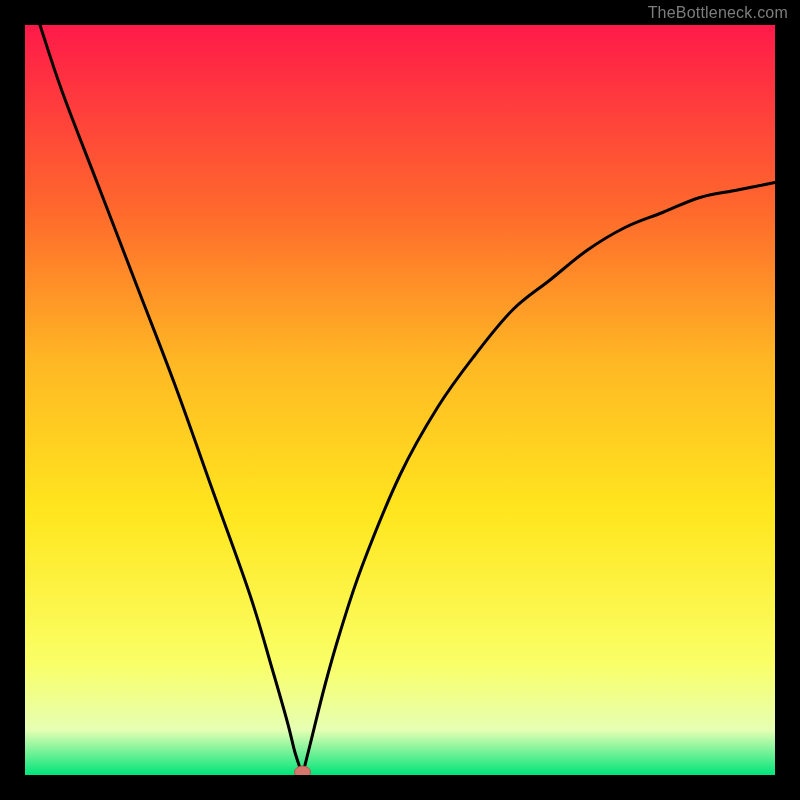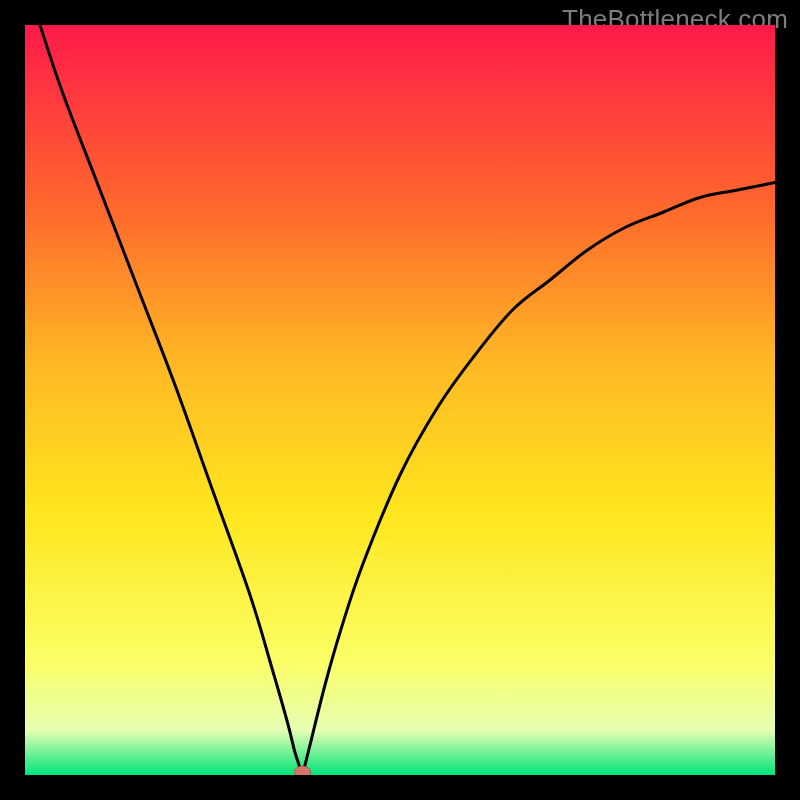--- a/index.html
+++ b/index.html
@@ -30,21 +30,21 @@
   .plot-area svg {
     width: 100%;
     height: 100%;
     display: block;
   }
   .watermark {
     position: absolute;
     top: 4px;
     right: 12px;
     color: #7d7d7d;
-    font-size: 26px;
+    font-size: 16px;
     font-weight: 500;
     letter-spacing: 0.2px;
     user-select: none;
   }
 </style>
 </head>
 <body>
 
 <div class="frame">
 

